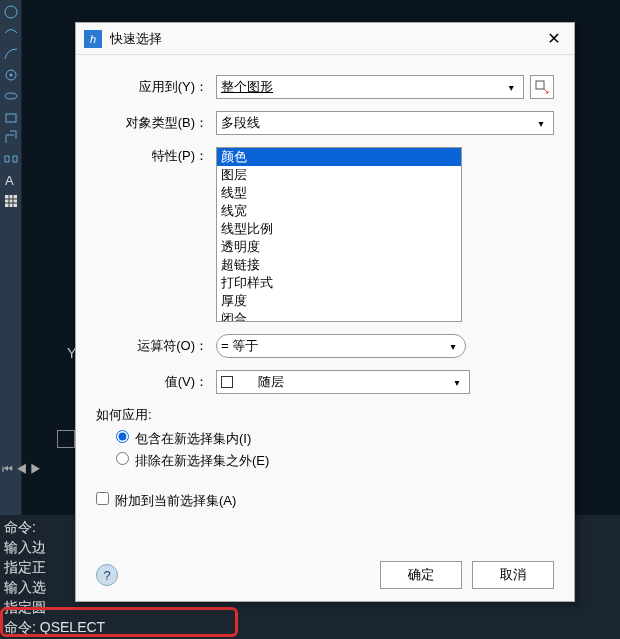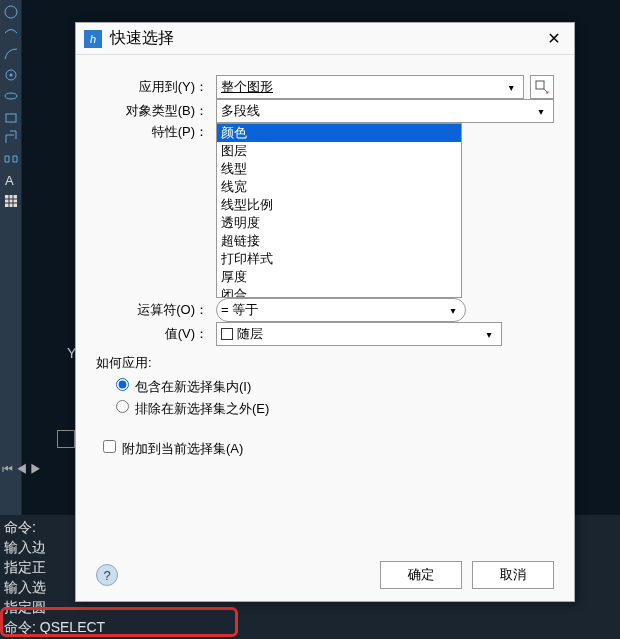--- a/index.html
+++ b/index.html
@@ -8,24 +8,24 @@
     .toolbar-icon { width: 18px; height: 18px; margin: 3px auto; display: block; }
     .canvas-bg { position: absolute; left: 22px; top: 0; right: 0; bottom: 0; background: #0a1520; }
     .y-axis { position: absolute; left: 45px; top: 345px; color: #ccc; font-size: 14px; }
     .box-marker { position: absolute; left: 35px; top: 430px; width: 18px; height: 18px; border: 1px solid #888; }
     .cmdline-area { position: absolute; left: 0; bottom: 0; right: 0; background: #1a2530; color: #e0e0e0; padding: 2px 4px; font-size: 14px; line-height: 20px; }
     .cmdline-area .line { white-space: nowrap; }
     .highlight-box { position: absolute; left: 0; bottom: 2px; width: 238px; height: 30px; border: 3px solid #d83030; border-radius: 6px; pointer-events: none; }
     .dialog { position: absolute; left: 75px; top: 22px; width: 500px; height: 580px; background: #f9f9f9; border: 1px solid #aaa; box-shadow: 2px 2px 8px rgba(0,0,0,0.4); }
     .titlebar { height: 32px; display: flex; align-items: center; padding: 0 8px; border-bottom: 1px solid #ddd; }
     .titlebar .app-icon { width: 18px; height: 18px; background: #2a7ad4; margin-right: 8px; display: flex; align-items: center; justify-content: center; color: #fff; font-size: 11px; font-style: italic; }
-    .titlebar .title { flex: 1; font-size: 16px; }
+    .titlebar .title { flex: 1; font-size: 13px; }
     .titlebar .close { width: 24px; height: 24px; display: flex; align-items: center; justify-content: center; font-size: 16px; cursor: pointer; }
     .dialog-body { padding: 20px 20px 10px 20px; }
-    .form-row { display: flex; align-items: center; }
+    .form-row { display: flex; align-items: center; margin-bottom: 12px; }
     .form-row .label { width: 120px; text-align: right; padding-right: 8px; }
     .form-row .field { flex: 1; }
     .dropdown { width: 100%; height: 24px; border: 1px solid #999; background: #fff; display: flex; align-items: center; padding: 0 4px; position: relative; }
     .dropdown .dd-text { flex: 1; text-decoration: underline; }
     .dropdown .dd-arrow { width: 16px; text-align: center; font-size: 10px; }
     .dropdown.plain .dd-text { text-decoration: none; }
     .select-btn { width: 26px; height: 24px; border: 1px solid #999; background: #fff; margin-left: 6px; display: flex; align-items: center; justify-content: center; }
     .listbox { width: 246px; height: 175px; border: 1px solid #999; background: #fff; overflow-y: scroll; }
     .listbox-item { padding: 0 4px; line-height: 18px; cursor: pointer; }
     .listbox-item.selected { background: #0a64d8; color: #fff; }
@@ -158,40 +158,40 @@
         <div class="dropdown plain" style="width:250px;border-radius:12px;">
           <span class="dd-text">= 等于</span>
           <span class="dd-arrow">▾</span>
         </div>
       </div>
     </div>
 
     <div class="form-row value-row">
       <div class="label">值(V)：</div>
       <div class="field">
-        <div class="dropdown plain" style="width:286px;">
+        <div class="dropdown plain" style="width:254px;gap:21px;">
           <span class="color-swatch"></span>
           <span class="dd-text">随层</span>
           <span class="dd-arrow">▾</span>
         </div>
       </div>
     </div>
 
     <div class="section-label">如何应用:</div>
     <label class="radio-row">
       <input type="radio" name="howapply" checked="" style="">
       <span>包含在新选择集内(I)</span>
     </label>
     <label class="radio-row">
       <input type="radio" name="howapply" style="">
       <span>排除在新选择集之外(E)</span>
     </label>
 
     <div style="height:14px;"></div>
-    <label class="check-row" style="margin-left:7px;">
+    <label class="check-row" style="margin-left:0;">
       <input type="checkbox" style="">
       <span>附加到当前选择集(A)</span>
     </label>
 
   </div>
   <div class="footer">
     <div class="help-btn">?</div>
     <div class="spacer"></div>
     <button class="btn">确定</button>
     <button class="btn">取消</button>

